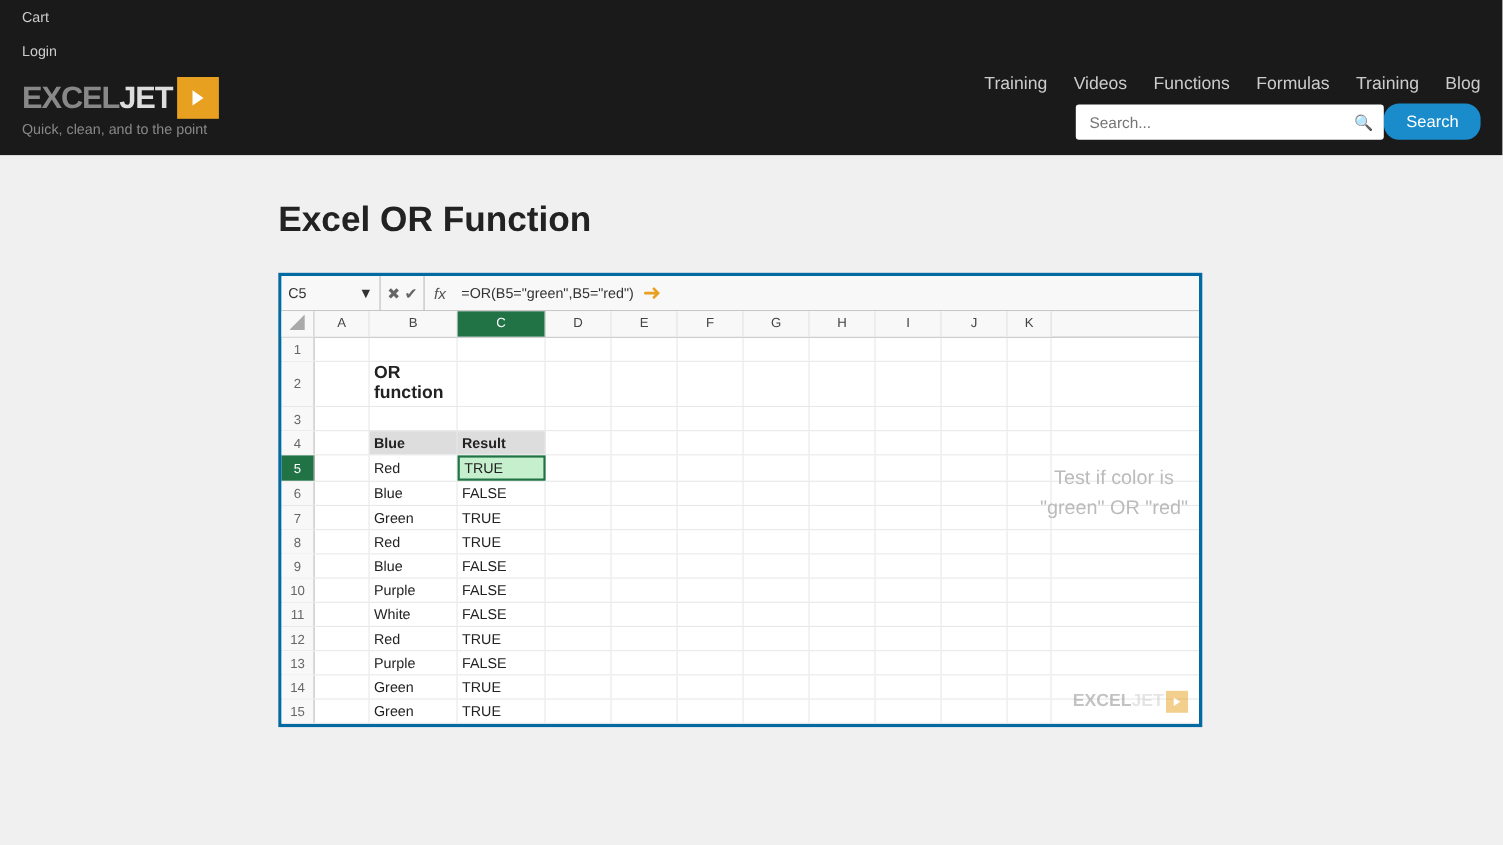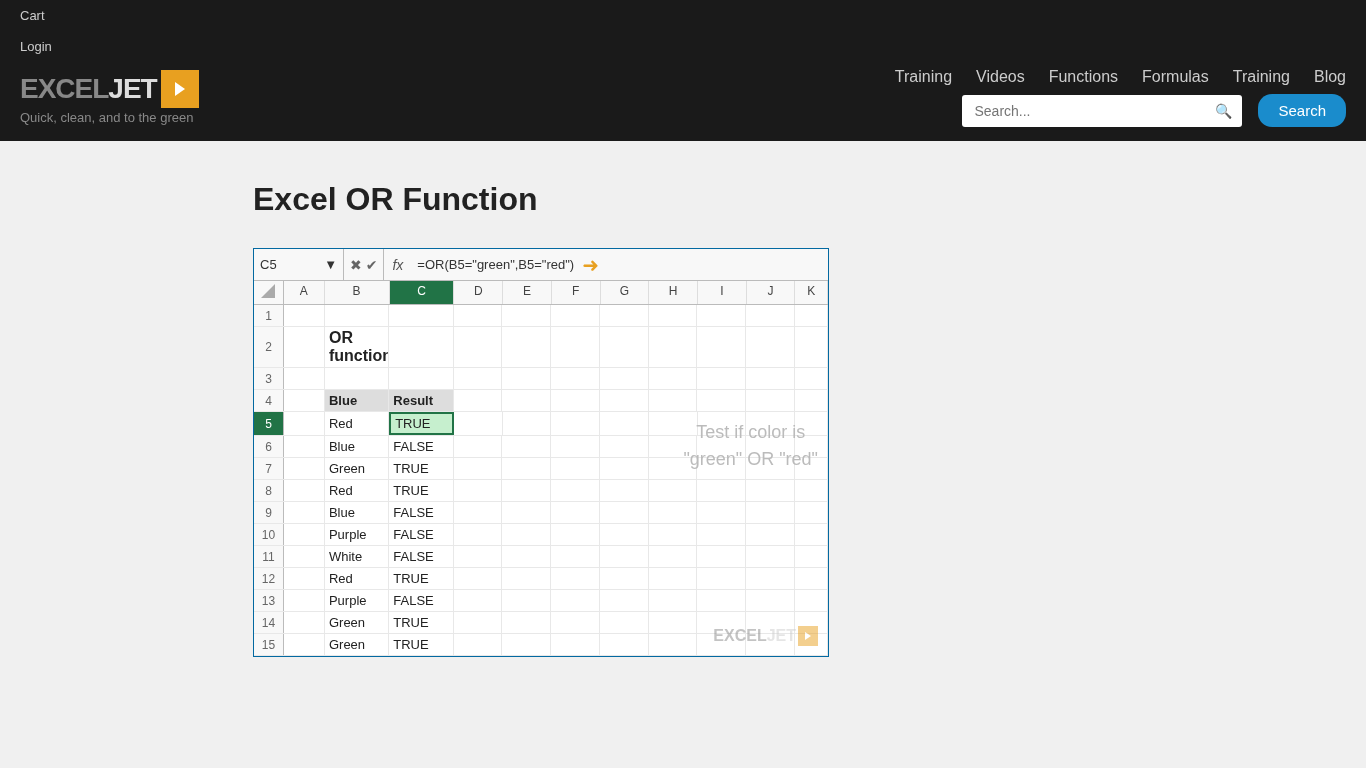--- a/index.html
+++ b/index.html
@@ -75,21 +75,21 @@
       align-items: center;
     }
     .nav-links a {
       color: #ccc;
       text-decoration: none;
       font-size: 16px;
     }
     .search-row {
       display: flex;
       align-items: center;
-      gap: 16px;
+      gap: 0;
       padding-left: 21px;
     }
     .search-box {
       position: relative;
       display: flex;
       align-items: center;
     }
     .search-input {
       width: 280px;
       padding: 8px 36px 8px 12px;
@@ -124,22 +124,22 @@
     .page-title {
       font-size: 32px;
       font-weight: bold;
       color: #222;
       margin-bottom: 30px;
     }
 
     
     .spreadsheet-container {
       background: #fff;
-      border: 1px solid #0369a1;
-      width: 576px;
+      border: 3px solid #0369a1;
+      width: 840px;
       font-size: 13px;
       position: relative;
     }
     .formula-bar {
       display: flex;
       align-items: center;
       border-bottom: 1px solid #bbb;
       background: #f8f8f8;
       height: 32px;
     }
@@ -318,21 +318,21 @@
     <div class="logo-area">
       <div class="logo">
         <span class="logo-text-excel">EXCEL</span>
         <span class="logo-text-jet">JET</span>
         <div class="logo-arrow">
           <svg width="18" height="18" viewBox="0 0 18 18">
               <polygon points="4,2 14,9 4,16" fill="#fff"></polygon>
             </svg>
         </div>
       </div>
-      <div class="logo-tagline">Quick, clean, and to the green</div>
+      <div class="logo-tagline">Quick, clean, and to the point</div>
     </div>
     <div class="nav-search">
       <nav class="nav-links">
         <a href="#">Training</a>
         <a href="#">Videos</a>
         <a href="#">Functions</a>
         <a href="#">Formulas</a>
         <a href="#">Training</a>
         <a href="#">Blog</a>
       </nav>

